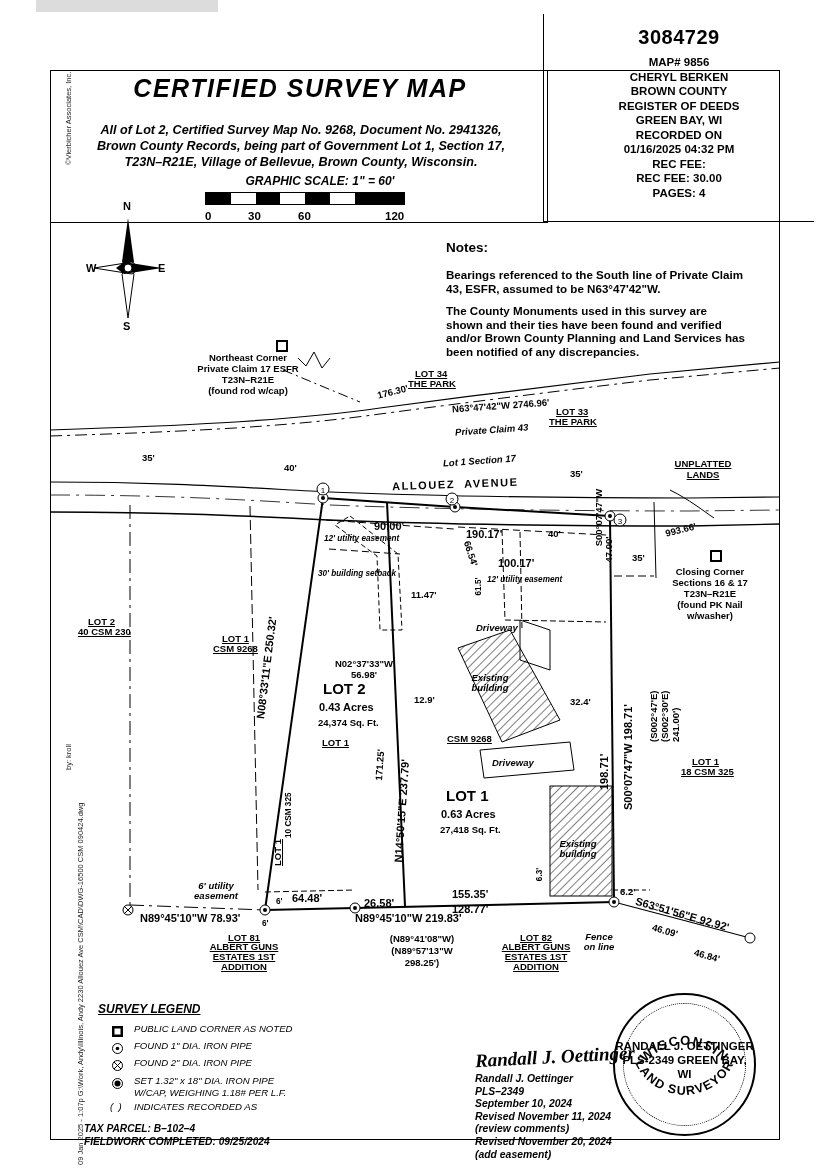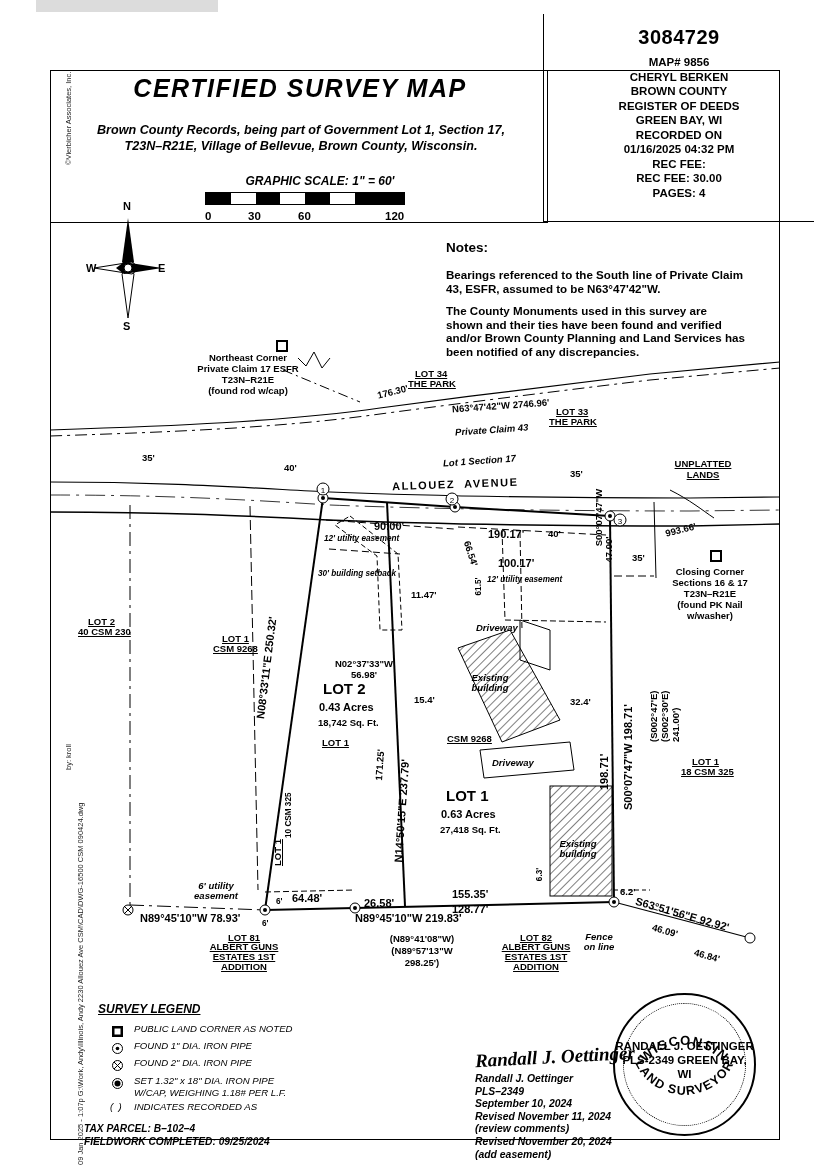--- a/index.html
+++ b/index.html
@@ -151,20 +151,21 @@
     <div class="rec-line">REC FEE:</div>
     <div class="rec-line">REC FEE: 30.00</div>
     <div class="rec-line">PAGES: 4</div>
   </div>
 
   <div class="abs outer-border"></div>
   <div class="abs title-box"></div>
 
   <div class="abs csm-title">CERTIFIED  SURVEY  MAP</div>
   <div class="abs csm-sub">
+    <div>All of Lot 2, Certified Survey Map No. 9268, Document No. 2941326,</div>
     <div>Brown County Records, being part of Government Lot 1, Section 17,</div>
     <div>T23N–R21E, Village of Bellevue, Brown County, Wisconsin.</div>
   </div>
 
   <div class="abs gs-label">GRAPHIC SCALE:  1" = 60'</div>
   <div class="abs gs-bar">
     <i class="on"></i>
       <i></i>
       <i class="on"></i>
       <i></i>
@@ -321,51 +322,51 @@
   <div class="m c u" style="left:206px; top:942px; width:76px; line-height:10px;">ALBERT GUNS
 ESTATES 1ST
 ADDITION</div>
   <div class="m c u" style="left:504px; top:932px; width:64px;">LOT 82</div>
   <div class="m c u" style="left:498px; top:942px; width:76px; line-height:10px;">ALBERT GUNS
 ESTATES 1ST
 ADDITION</div>
 
   <div class="m big" style="left:323px; top:680px;">LOT 2</div>
   <div class="m mid" style="left:319px; top:701px;">0.43 Acres</div>
-  <div class="m" style="left:318px; top:717px;">18,742 Sq. Ft.</div>
+  <div class="m" style="left:318px; top:717px;">24,374 Sq. Ft.</div>
   <div class="m big" style="left:446px; top:787px;">LOT 1</div>
   <div class="m mid" style="left:441px; top:808px;">0.63 Acres</div>
   <div class="m" style="left:440px; top:824px;">27,418 Sq. Ft.</div>
 
   <div class="m sm" style="left:324px; top:534px; font-style:italic;">12' utility easement</div>
   <div class="m sm" style="left:487px; top:575px; font-style:italic;">12' utility easement</div>
   <div class="m sm" style="left:318px; top:569px; font-style:italic;">30' building setback</div>
 
   <div class="m c" style="left:318px; top:658px; width:92px; line-height:11px;">N02°37'33"W
 56.98'</div>
   <div class="m mid" style="left:374px; top:520px;text-align:right;">90.00'</div>
-  <div class="m mid" style="left:488px; top:528px;">190.17'</div>
+  <div class="m mid" style="left:466px; top:528px;">190.17'</div>
   <div class="m mid" style="left:498px; top:557px;">100.17'</div>
   <div class="m" style="left:458px; top:548px; transform:rotate(72deg);">66.54'</div>
   <div class="m sm" style="left:470px; top:582px; transform:rotate(-90deg);">61.5'</div>
   <div class="m" style="left:411px; top:589px;">11.47'</div>
   <div class="m" style="left:595px; top:544px; transform:rotate(-90deg);">47.00'</div>
   <div class="m" style="left:665px; top:524px; transform:rotate(-14deg);">993.66'</div>
   <div class="m" style="left:570px; top:512px; transform:rotate(-90deg);">S00°07'47"W</div>
 
   <div class="m" style="left:142px; top:452px;">35'</div>
   <div class="m" style="left:570px; top:468px;">35'</div>
   <div class="m" style="left:632px; top:552px;">35'</div>
   <div class="m" style="left:284px; top:462px;">40'</div>
   <div class="m" style="left:548px; top:528px;">40'</div>
 
   <div class="m mid" style="left:254px; top:718px; transform:rotate(-83deg); transform-origin:left top; white-space:nowrap;">N08°33'11"E 250.32'</div>
   <div class="m mid" style="left:392px; top:862px; transform:rotate(-86deg); transform-origin:left top; white-space:nowrap;">N14°50'15"E 237.79'</div>
   <div class="m" style="left:373px; top:780px; transform:rotate(-86deg); transform-origin:left top;">171.25'</div>
-  <div class="m" style="left:414px; top:694px;">15.4'</div>
+  <div class="m" style="left:414px; top:694px;">12.9'</div>
   <div class="m" style="left:570px; top:696px;">32.4'</div>
   <div class="m sm" style="left:533px; top:870px; transform:rotate(-90deg);">6.3'</div>
   <div class="m" style="left:620px; top:886px;">6.2'</div>
   <div class="m mid" style="left:622px; top:810px; transform:rotate(-90deg); transform-origin:left top; white-space:nowrap;">S00°07'47"W 198.71'</div>
   <div class="m mid" style="left:598px; top:790px; transform:rotate(-90deg); transform-origin:left top;">198.71'</div>
   <div class="m" style="left:648px; top:742px; transform:rotate(-90deg); transform-origin:left top; line-height:11px;">(S002°47'E)
 (S002°30'E)
 241.00')</div>
 
   <div class="m u" style="left:447px; top:733px;">CSM 9268</div>

